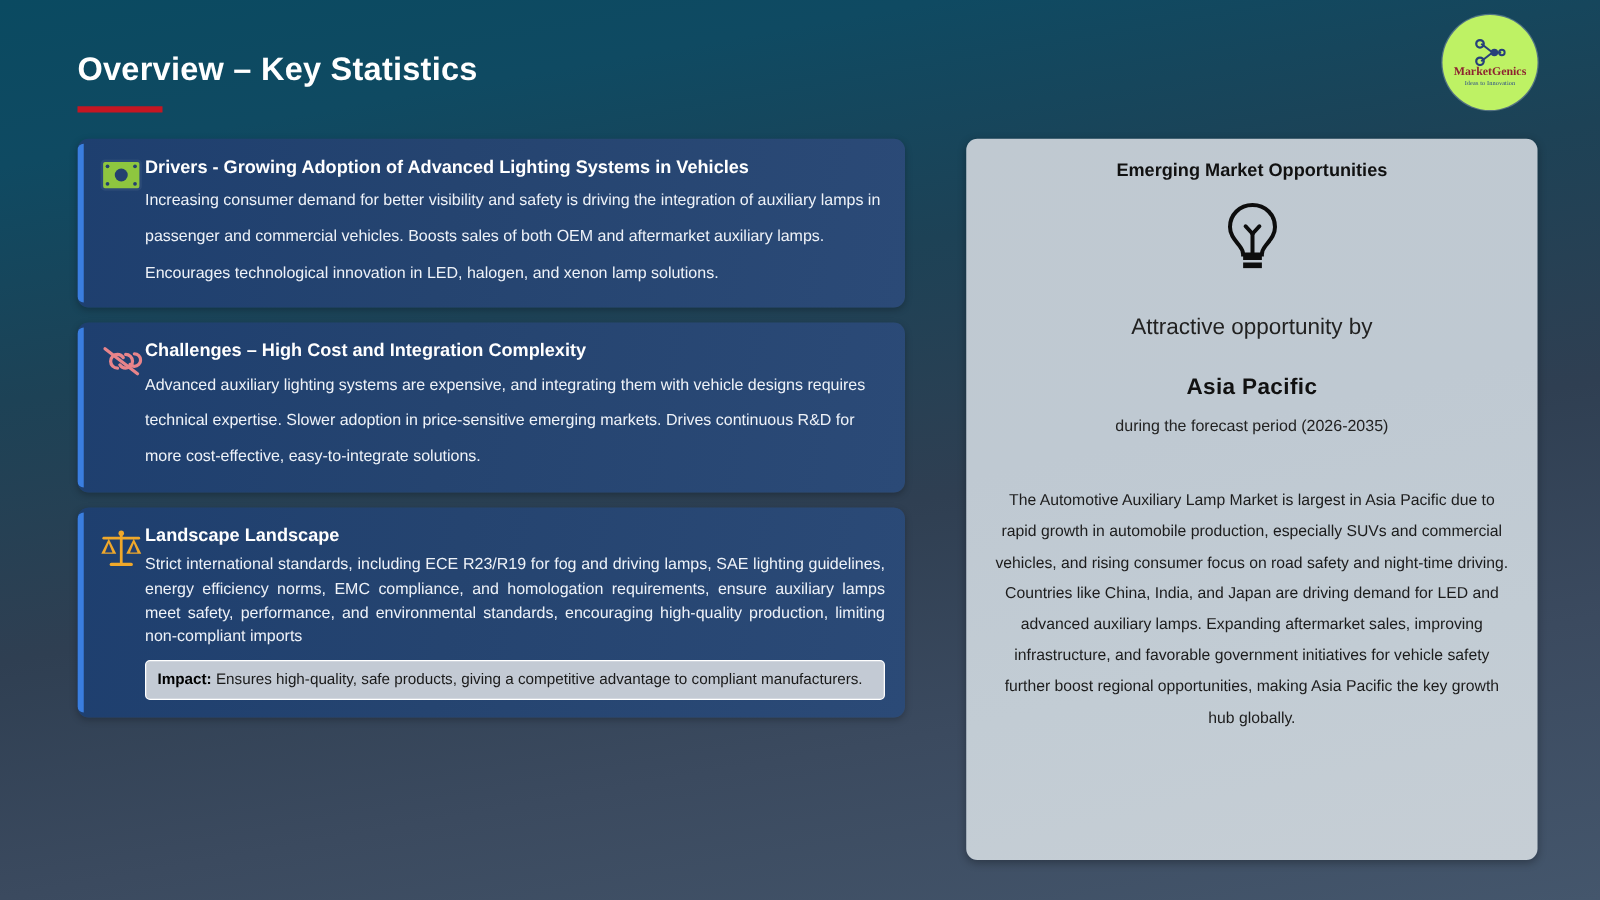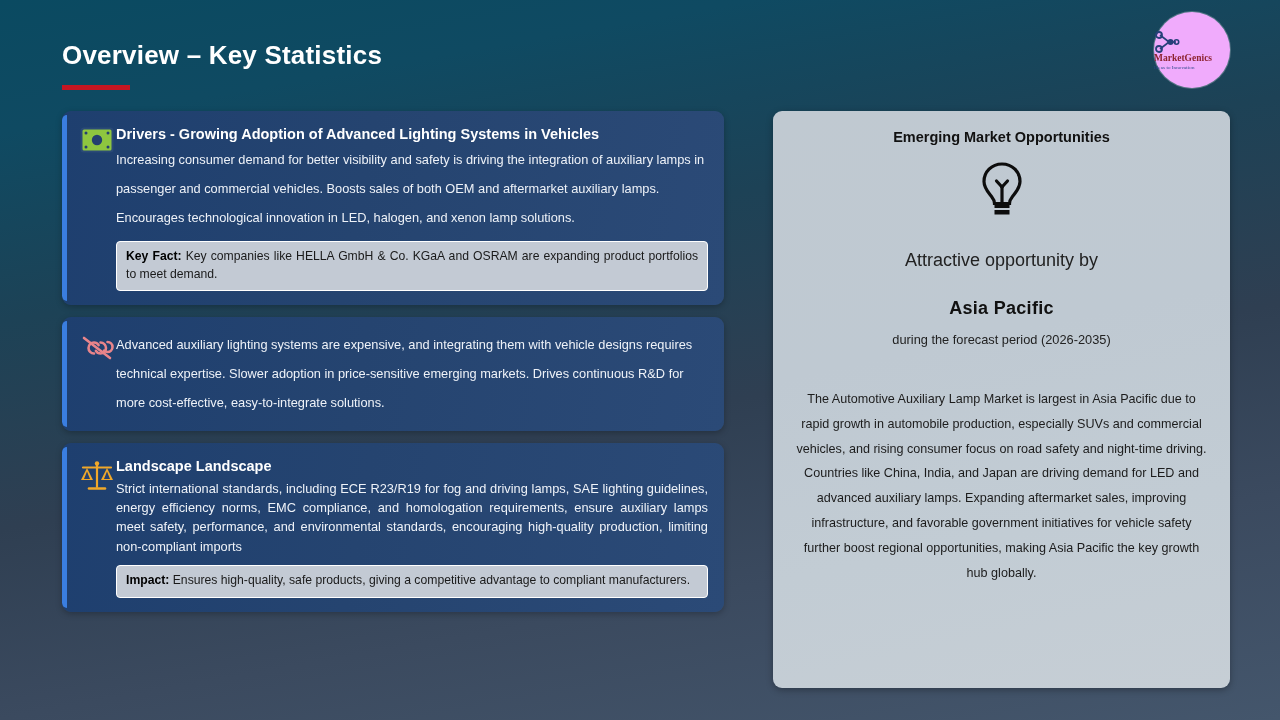--- a/index.html
+++ b/index.html
@@ -29,23 +29,23 @@
     width: 68px; height: 5px;
     background: #c51622;
   }
 
   
   .logo {
     position: absolute;
     right: 50px; top: 12px;
     width: 76px; height: 76px;
     border-radius: 50%;
-    background: #f0abfc;
+    background: #bef264;
     display: flex; flex-direction: column;
-    align-items: flex-start; justify-content: center;
+    align-items: center; justify-content: center;
     box-shadow: 0 0 0 1px rgba(255,255,255,.25);
   }
   .logo-mark { width: 26px; height: 22px; margin-bottom: 1px; }
   .logo-name {
     font-size: 9.5px; font-weight: bold;
     color: #8d2330; font-family: "Liberation Serif", serif;
     line-height: 1;
   }
   .logo-tag {
     font-size: 5px; color: #2a4a8a;
@@ -178,39 +178,36 @@
         <circle cx="17" cy="13" r="5.2" fill="#24406f"></circle>
         <circle cx="6" cy="6" r="1.5" fill="#24406f"></circle>
         <circle cx="28" cy="6" r="1.5" fill="#24406f"></circle>
         <circle cx="6" cy="20" r="1.5" fill="#24406f"></circle>
         <circle cx="28" cy="20" r="1.5" fill="#24406f"></circle>
       </svg>
     </div>
     <div class="card-body">
       <div class="card-title">Drivers - Growing Adoption of Advanced Lighting Systems in Vehicles</div>
       <div class="card-text loose">Increasing consumer demand for better visibility and safety is driving the integration of auxiliary lamps in passenger and commercial vehicles. Boosts sales of both OEM and aftermarket auxiliary lamps. Encourages technological innovation in LED, halogen, and xenon lamp solutions.</div>
-      <div class="factbox">
-        <b>Key Fact:</b>
-        <span>Key companies like HELLA GmbH &amp; Co. KGaA and OSRAM are expanding product portfolios to meet demand.</span>
-      </div>
     </div>
   </div>
 
   <div class="card">
     <div class="card-icon">
       <svg width="34" height="30" viewBox="0 0 34 30">
         <g fill="none" stroke="#e8848a" stroke-width="2.6" stroke-linecap="round">
           <path d="M20.5 9.5 a5.5 5.5 0 0 1 0 11 a5.5 5.5 0 0 1 -4.6 -2.6"></path>
           <path d="M27.5 9 a5 5 0 0 1 0 10 a5 5 0 0 1 -3.5 -1.4"></path>
           <path d="M14 20.5 a5.5 5.5 0 0 1 0 -11 a5.5 5.5 0 0 1 4.6 2.6"></path>
           <line x1="4" y1="5" x2="30" y2="25"></line>
         </g>
       </svg>
     </div>
     <div class="card-body">
+      <div class="card-title">Challenges – High Cost and Integration Complexity</div>
       <div class="card-text loose">Advanced auxiliary lighting systems are expensive, and integrating them with vehicle designs requires technical expertise. Slower adoption in price-sensitive emerging markets. Drives continuous R&amp;D for more cost-effective, easy-to-integrate solutions.</div>
     </div>
   </div>
 
   <div class="card">
     <div class="card-icon">
       <svg width="36" height="34" viewBox="0 0 36 34">
         <g stroke="#f0a82a" stroke-width="2.2" fill="none" stroke-linecap="round">
           <line x1="18" y1="4" x2="18" y2="28"></line>
           <line x1="4" y1="8.5" x2="32" y2="8.5"></line>

